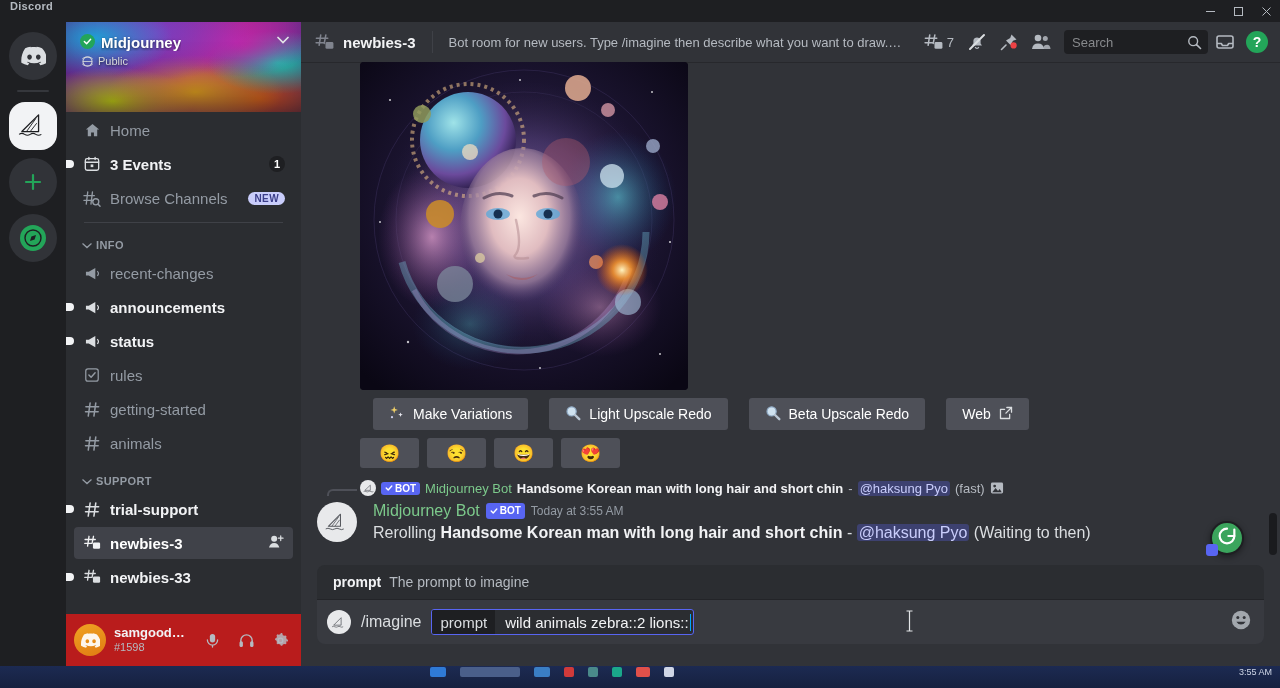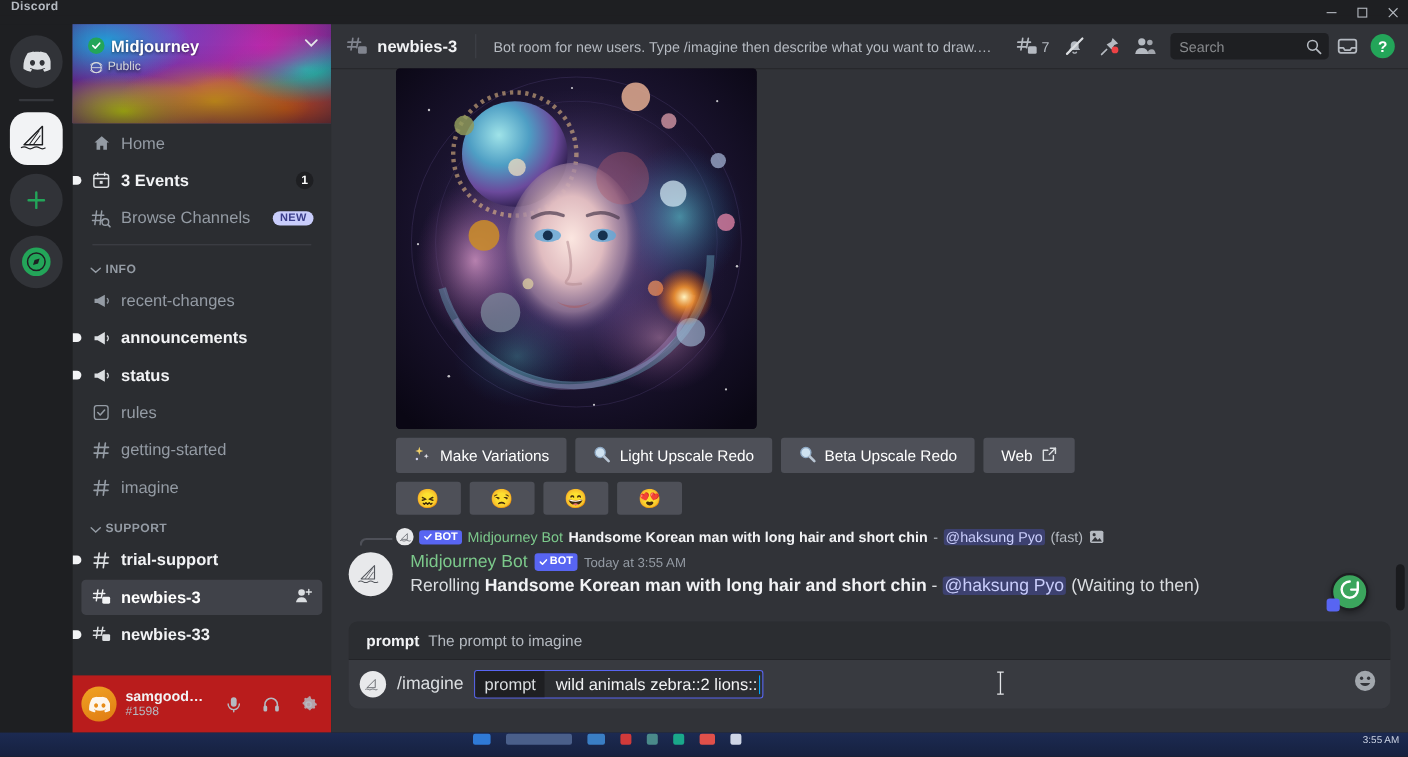--- a/index.html
+++ b/index.html
@@ -196,21 +196,21 @@
     width: 328px; height: 328px; margin: 0 0 8px 59px;
     border-radius: 4px; position: relative; overflow: hidden;
     background: radial-gradient(circle at 50% 46%, #2a2040 0%, #14101f 70%, #0b0813 100%);
     cursor: pointer;
   }
   .mj-art { position: absolute; inset: 0; }
   .btnrow { display: flex; gap: 8px; margin: 0 0 8px 59px; }
   .mbtn {
     height: 32px; background: #4e5058; border-radius: 3px;
     display: flex; align-items: center; gap: 8px; padding: 0 16px;
-    color: #fff; font-size: 14px; font-weight: 500; cursor: pointer;
+    color: #fff; font-size: 14px; font-weight: 500; cursor: pointer; margin-left: 13px;
   }
   .emrow { display: flex; gap: 8px; margin: 0 0 12px 59px; }
   .embtn {
     width: 59px; height: 30px; background: #4e5058; border-radius: 3px;
     display: flex; align-items: center; justify-content: center;
     font-size: 17px; cursor: pointer;
   }
 
   .reply-ctx {
     display: flex; align-items: center; gap: 5px;
@@ -497,21 +497,21 @@
         </span>
         <span class="lbl">getting-started</span>
       </div>
 
       <div class="nav-row">
         <span class="ic">
           <svg width="17" height="17" viewBox="0 0 18 18">
               <path d="M6.5 2 L4.5 16 M12.5 2 L10.5 16 M2 6 H15.5 M1.6 11.5 H15" stroke="#949ba4" stroke-width="1.6" stroke-linecap="round"></path>
             </svg>
         </span>
-        <span class="lbl">imagine</span>
+        <span class="lbl">animals</span>
       </div>
 
       <div class="cat">
         <svg width="10" height="7" viewBox="0 0 12 8">
             <path d="M1 2 L6 6.5 L11 2" stroke="#949ba4" stroke-width="1.6" fill="none" stroke-linecap="round"></path>
           </svg>
         <span>SUPPORT</span>
       </div>
 
       <div class="nav-row strong">

